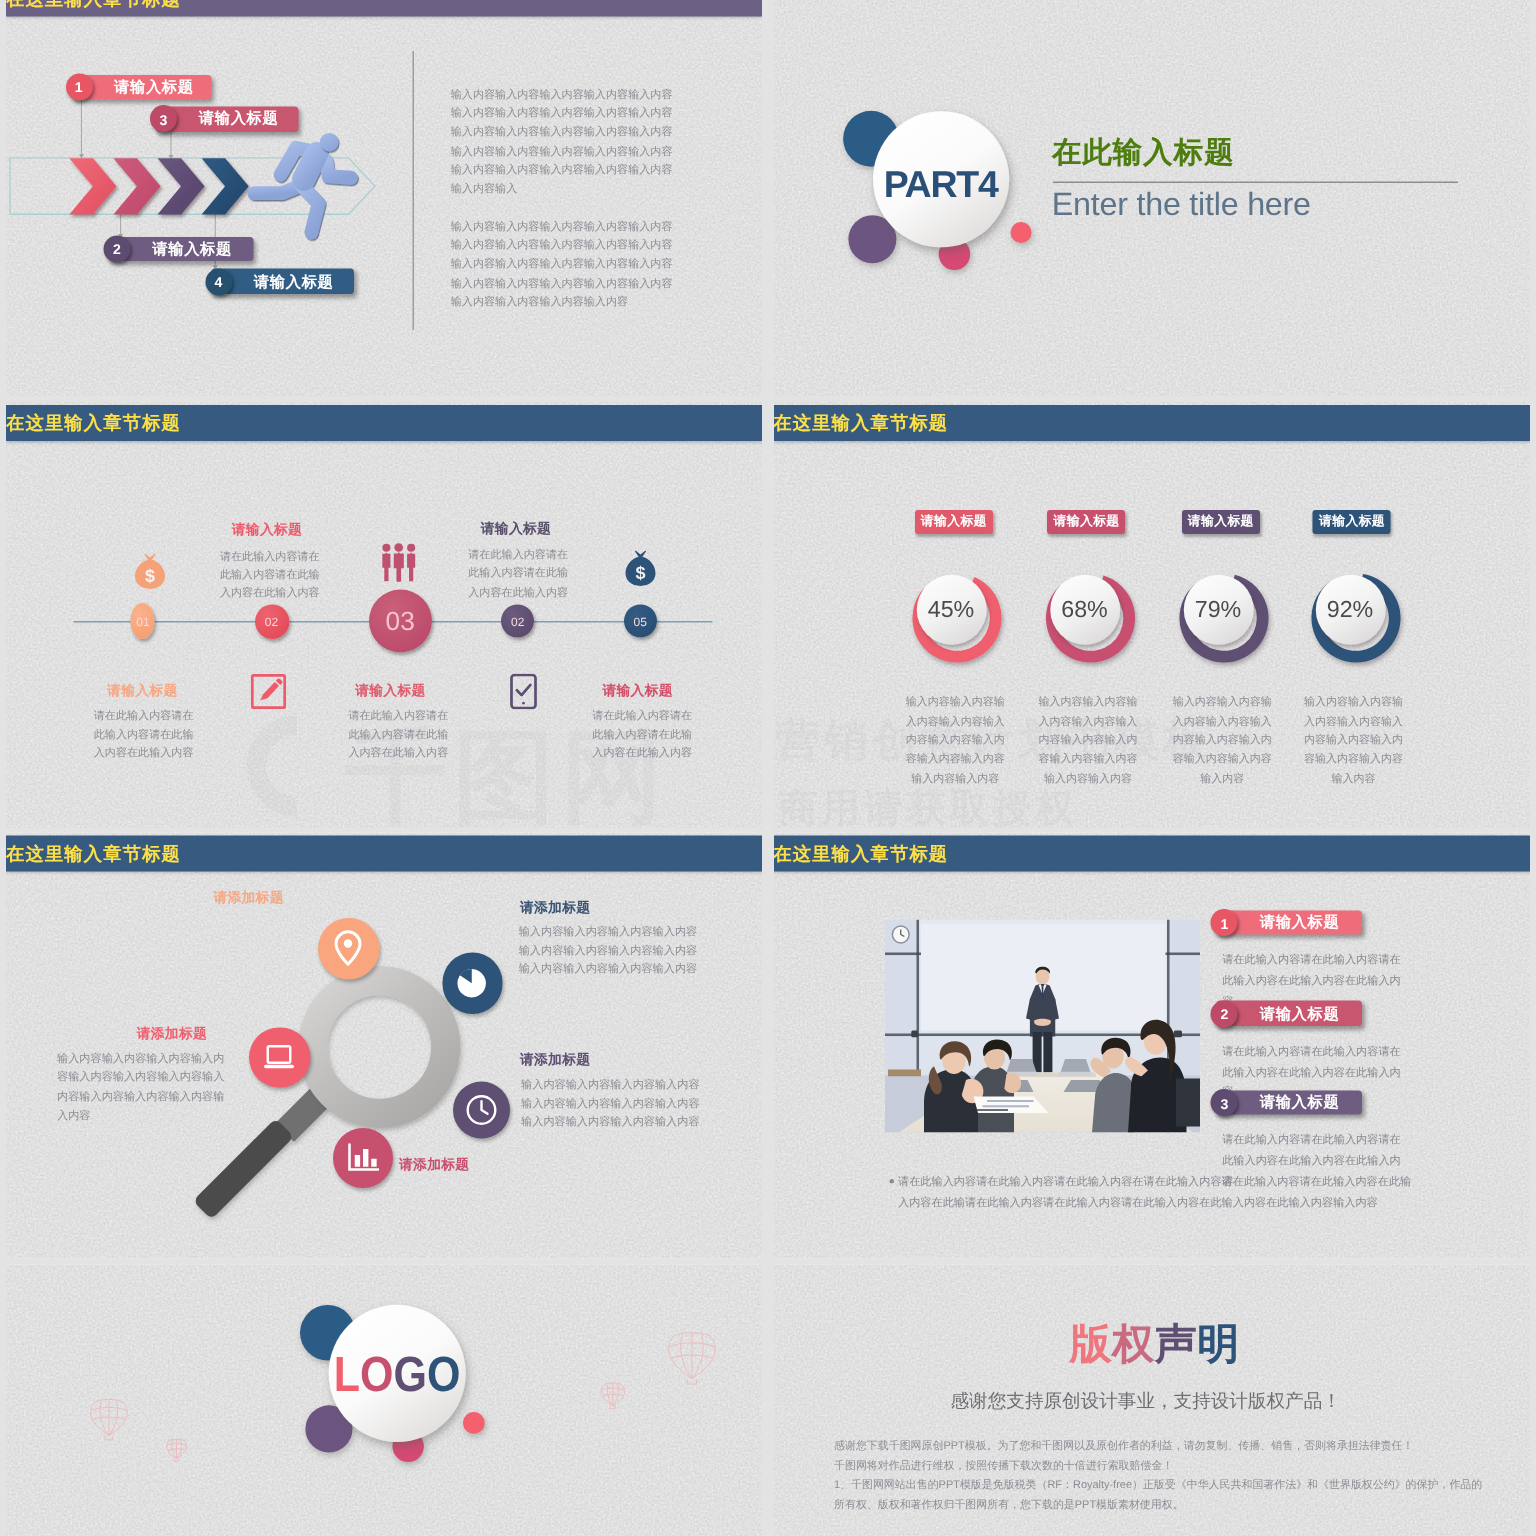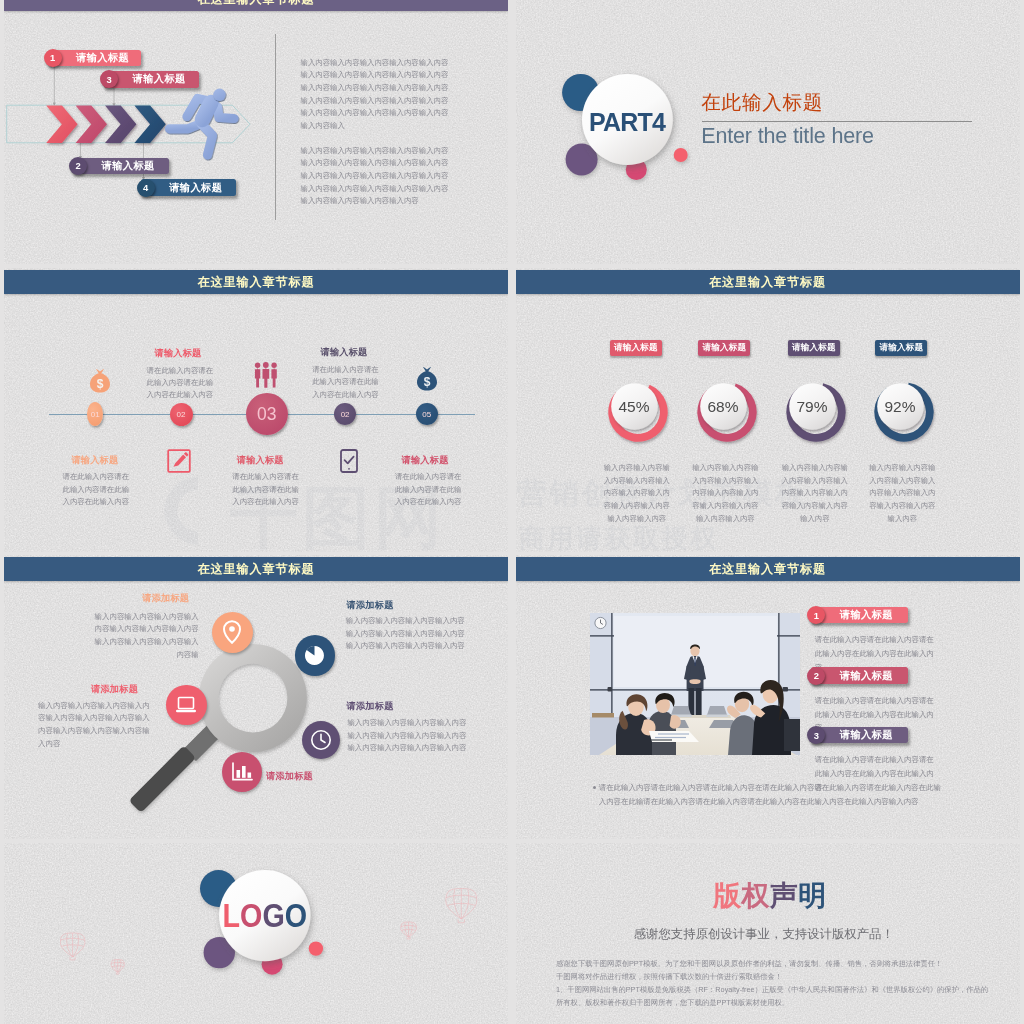--- a/index.html
+++ b/index.html
@@ -4,21 +4,21 @@
 <style>
   html,body{margin:0;padding:0;}
   body{width:1024px;height:1024px;overflow:hidden;background:#e4e3e3;
        font-family:"Liberation Sans","DejaVu Sans",sans-serif;-webkit-font-smoothing:antialiased;}
   .deck{position:relative;width:1024px;height:1024px;}
   .slide{position:absolute;width:504px;height:284px;overflow:hidden;
          background:#f6f5f5;}
   .tex{position:absolute;inset:0;pointer-events:none;mix-blend-mode:multiply;}
   
   .tbar{position:absolute;left:0;top:1.5px;width:504px;height:24.3px;background:#375a80;
-        color:#fef9c3;font-size:12.2px;font-weight:bold;text-align:center;line-height:24.3px;
+        color:#fde047;font-size:12.2px;font-weight:bold;line-height:24.3px;
         letter-spacing:.78px;box-shadow:0 1.2px 2px rgba(0,0,0,.22);}
   .tbar.purple{background:#6b6185;}
   
   .abs{position:absolute;}
   
   .pill{position:absolute;height:16.5px;border-radius:2.5px;display:flex;align-items:center;
         box-shadow:1.6px 2.2px 3px rgba(0,0,0,.34);}
   .pill .pnum{position:absolute;left:-4px;top:-0.8px;width:18px;height:18px;border-radius:50%;
         color:#fff;font-size:9.4px;font-weight:bold;display:flex;align-items:center;justify-content:center;
         box-shadow:1px 1.6px 2.4px rgba(0,0,0,.4);}
@@ -197,21 +197,21 @@
           <circle cx="82.3" cy="107.5" r="10.5" fill="#d54a73"></circle>
         </g>
     <g filter="url(#s2shb)">
           <circle cx="126.7" cy="93" r="7" fill="#f4606d"></circle>
         </g>
     <g filter="url(#s2sh)">
           <circle cx="73.4" cy="57.5" r="45.4" fill="url(#wc)"></circle>
         </g>
     <text x="73.6" y="69.2" text-anchor="middle" font-family="Liberation Sans, sans-serif" font-size="25" font-weight="bold" textLength="77" fill="#2a5077" letter-spacing="0.2">PART4</text>
   </svg>
-  <div class="abs" style="left:185.8px;top:112px;font-size:19.6px;font-weight:normal;color:#c2410c;letter-spacing:0.7px;line-height:20px;">在此输入标题</div>
+  <div class="abs" style="left:185.8px;top:112px;font-size:19.6px;font-weight:bold;color:#4d7c0f;letter-spacing:0.7px;line-height:20px;">在此输入标题</div>
   <div class="abs" style="left:186.6px;top:141.1px;width:270.4px;height:0.9px;background:#8d8d8d;"></div>
   <div class="abs" style="left:185.7px;top:144px;font-size:21.5px;color:#5d7489;letter-spacing:-0.15px;line-height:24px;font-weight:400;">Enter the title here</div>
 </div>
 
 <div class="slide s3" style="left:4px;top:268px;">
   <div class="tex"><svg width="504" height="284">
           <filter id="n3" x="0" y="0" width="100%" height="100%">
             <feTurbulence type="fractalNoise" baseFrequency="0.72" numOctaves="4" seed="21" stitchTiles="stitch" result="t"></feTurbulence>
             <feColorMatrix type="matrix" values="0 0 0 0 0.5  0 0 0 0 0.5  0 0 0 0 0.5  0.55 0 0 0 0.04"></feColorMatrix>
           </filter>
@@ -427,21 +427,20 @@
   <div class="bub ro" style="left:218.0px;top:196.5px;width:40.0px;height:40.0px;">
     <svg width="22" height="20" viewBox="0 0 22 20">
           <path d="M2,1 L2,17.6 L21,17.6" fill="none" stroke="#fff" stroke-width="1.7" stroke-linecap="round"></path>
           <rect x="5.5" y="8" width="3.6" height="7.8" fill="#fff"></rect>
           <rect x="11" y="4" width="3.6" height="11.8" fill="#fff"></rect>
           <rect x="16.5" y="10.5" width="3.6" height="5.3" fill="#fff"></rect>
         </svg>
   </div>
 
   <div class="abs s5t" style="left:47.2px;top:36.9px;width:138px;text-align:right;color:#f7a782;">请添加标题</div>
-  <div class="abs s5b" style="left:90.2px;top:55.5px;width:104.5px;text-align:right;">输入内容输入内容输入内容输入内容输入内容输入内容输入内容输入内容输入内容输入内容输入内容输</div>
   <div class="abs s5t" style="left:342.6px;top:43.7px;width:120px;text-align:left;color:#3a5574;">请添加标题</div>
   <div class="abs s5b" style="left:341.8px;top:60px;width:119.5px;text-align:left;">输入内容输入内容输入内容输入内容输入内容输入内容输入内容输入内容输入内容输入内容输入内容输入内容</div>
   <div class="abs s5t" style="left:87.1px;top:127.5px;width:120px;text-align:left;color:#ef5f6e;">请添加标题</div>
   <div class="abs s5b" style="left:34px;top:144.5px;width:118.5px;text-align:left;">输入内容输入内容输入内容输入内容输入内容输入内容输入内容输入内容输入内容输入内容输入内容输入内容</div>
   <div class="abs s5t" style="left:342.6px;top:144.5px;width:120px;text-align:left;color:#5f4f73;">请添加标题</div>
   <div class="abs s5b" style="left:343.4px;top:162px;width:119.5px;text-align:left;">输入内容输入内容输入内容输入内容输入内容输入内容输入内容输入内容输入内容输入内容输入内容输入内容</div>
   <div class="abs s5t" style="left:262px;top:215.2px;width:120px;text-align:left;color:#c8506f;">请添加标题</div>
 </div>
 
 <div class="slide s6" style="left:515.5px;top:555px;">

